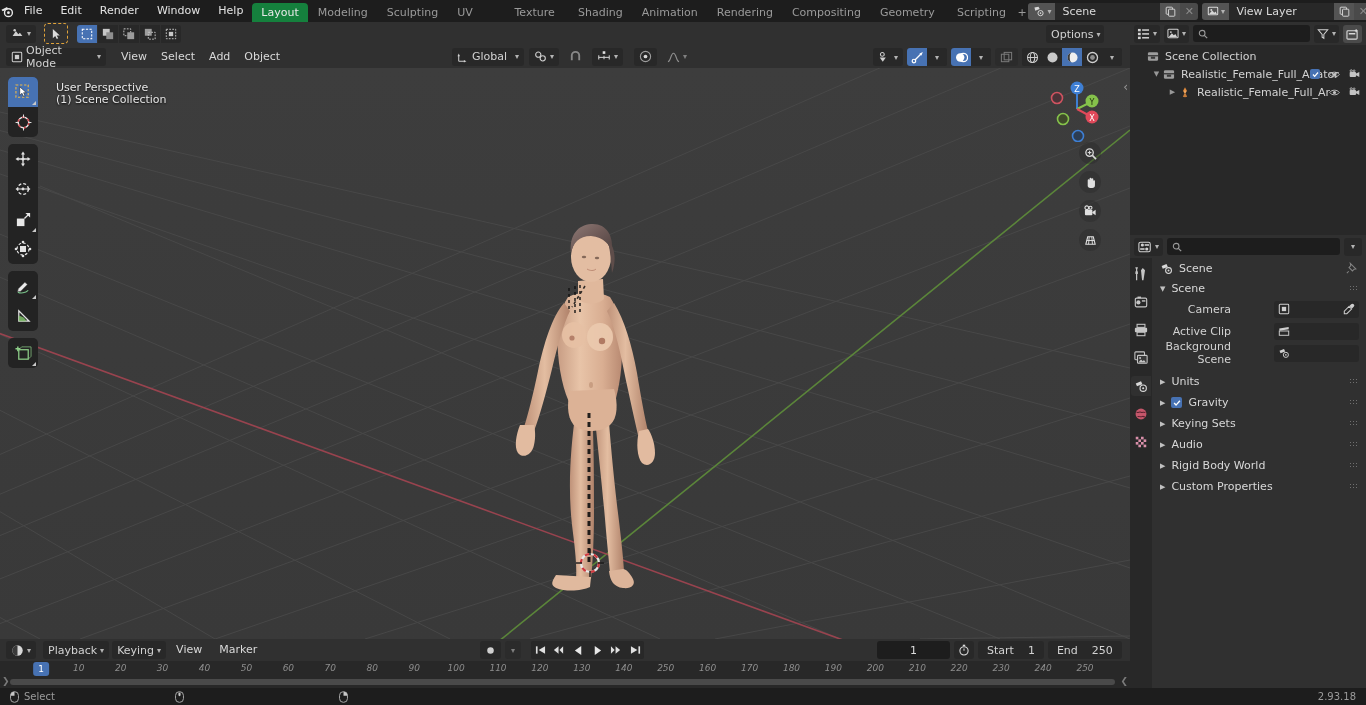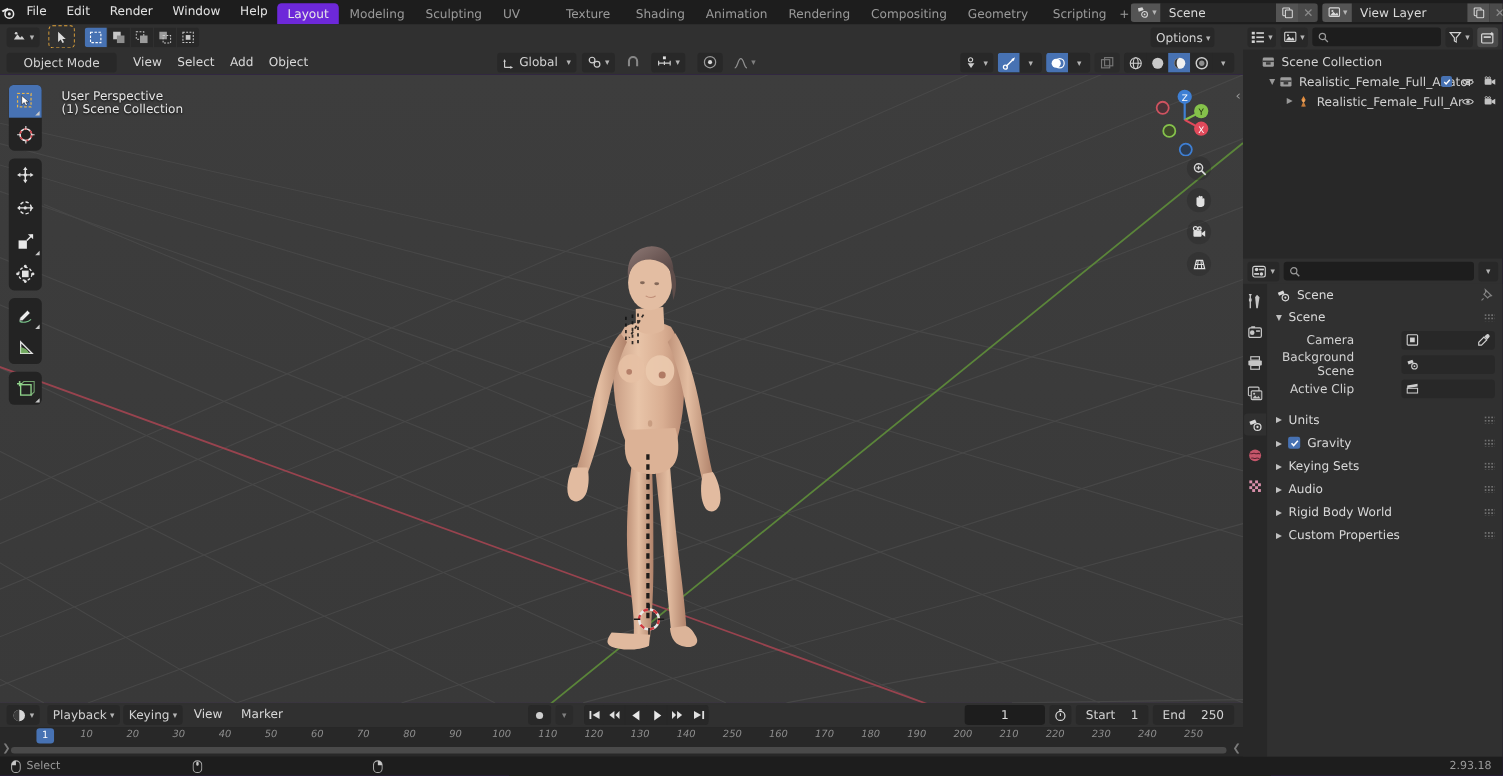--- a/index.html
+++ b/index.html
@@ -18,21 +18,21 @@
     background:#1d1d1d; display:flex; align-items:center;
   }
   .blender-logo { width:26px; height:22px; display:flex; align-items:center; justify-content:center; }
   .menu-item { padding:0 9px; height:18px; line-height:18px; color:#e3e3e3; font-size:11px; cursor:default; }
   .wsep { width:10px; }
   .ws-tabs { display:flex; align-items:flex-end; height:22px; }
   .ws-tab {
     padding:0 9px; height:19px; line-height:19px; font-size:11px;
     color:#9a9a9a; border-radius:4px 4px 0 0; margin-right:1px;
   }
-  .ws-tab.active { background:#6d28d9; color:#e8e8e8; }
+  .ws-tab.active { background:#15803d; color:#e8e8e8; }
   .ws-plus { width:20px; text-align:center; color:#9a9a9a; height:19px; line-height:19px; }
 
   .topbar-right { margin-left:auto; display:flex; align-items:center; padding-right:4px; gap:4px; }
   .id-block { display:flex; align-items:center; height:17px; background:#282828; border-radius:3px; overflow:hidden; }
   .id-icobtn { width:27px; height:17px; background:#545454; display:flex; align-items:center; justify-content:center; gap:2px; }
   .id-name { min-width:105px; height:17px; line-height:17px; padding:0 7px; background:#282828; color:#dadada; font-size:11px; }
   .id-dup { width:20px; height:17px; background:#545454; display:flex; align-items:center; justify-content:center; }
   .id-x { width:18px; height:17px; background:#4a4a4a; display:flex;align-items:center;justify-content:center;color:#8a8a8a; font-size:11px;}
 
   
@@ -250,21 +250,21 @@
         <div class="seg">
           <svg width="12" height="12" viewBox="0 0 14 14">
               <rect x="1.5" y="1.5" width="11" height="11" fill="none" stroke="#c8c8c8" stroke-width="1.1" stroke-dasharray="2 1.5"></rect>
               <rect x="4.5" y="4.5" width="5" height="5" fill="#c8c8c8"></rect>
             </svg>
         </div>
       </div>
     </div>
 
     <div class="vph-row2">
-      <div class="hbtn" style="width:100px;justify-content:flex-start;flex-direction:column;">
+      <div class="hbtn" style="width:100px;justify-content:flex-start;">
         <svg width="12" height="12" viewBox="0 0 14 14">
             <rect x="1.5" y="1.5" width="11" height="11" rx="1" fill="none" stroke="#cfcfcf" stroke-width="1.2"></rect>
             <rect x="4.5" y="4.5" width="5" height="5" fill="#cfcfcf"></rect>
           </svg>
         <span style="flex:1;">Object Mode</span>
         <span class="chev">▾</span>
       </div>
       <div style="width:8px;"></div>
       <div class="mlabel">View</div>
       <div class="mlabel">Select</div>
@@ -995,36 +995,36 @@
               <rect x="4.5" y="4.5" width="5" height="5" fill="#cfcfcf"></rect>
             </svg>
           <span style="flex:1;"></span>
           <svg width="12" height="12" viewBox="0 0 14 14">
               <path d="M9.5 1.5 a2 2 0 0 1 3 3 L10.5 6.5 L7.5 3.5 Z" fill="#cfcfcf"></path>
               <path d="M7 4 L10 7 L4.5 12.5 L1.5 12.5 L1.5 9.5 Z" fill="none" stroke="#cfcfcf" stroke-width="1.2"></path>
             </svg>
         </div>
       </div>
       <div class="prop-row">
+        <div class="prop-label">Active Clip</div>
+        <div class="prop-field">
+          <svg width="12" height="12" viewBox="0 0 14 14">
+              <path d="M1.5 4 L12.5 2.2 L12.5 5 L1.5 6.8 Z" fill="#cfcfcf"></path>
+              <rect x="1.5" y="7" width="11" height="5" fill="none" stroke="#cfcfcf" stroke-width="1.1"></rect>
+            </svg>
+          <span style="flex:1;"></span>
+        </div>
+      </div>
+      <div class="prop-row">
         <div class="prop-label">Background Scene</div>
         <div class="prop-field">
           <svg width="12" height="12" viewBox="0 0 16 16">
               <path d="M2 5 L8 2.6 L9.6 6 L3.4 8.4 Z" fill="#cfcfcf"></path>
               <circle cx="10.5" cy="10.5" r="3.4" fill="none" stroke="#cfcfcf" stroke-width="1.3"></circle>
               <circle cx="10.5" cy="10.5" r="1.1" fill="#cfcfcf"></circle>
-            </svg>
-          <span style="flex:1;"></span>
-        </div>
-      </div>
-      <div class="prop-row">
-        <div class="prop-label">Active Clip</div>
-        <div class="prop-field">
-          <svg width="12" height="12" viewBox="0 0 14 14">
-              <path d="M1.5 4 L12.5 2.2 L12.5 5 L1.5 6.8 Z" fill="#cfcfcf"></path>
-              <rect x="1.5" y="7" width="11" height="5" fill="none" stroke="#cfcfcf" stroke-width="1.1"></rect>
             </svg>
           <span style="flex:1;"></span>
         </div>
       </div>
 
       <div style="height:6px;"></div>
 
       <div class="sub-row">
         <span class="tri">▶</span>
         <span>Units</span>

